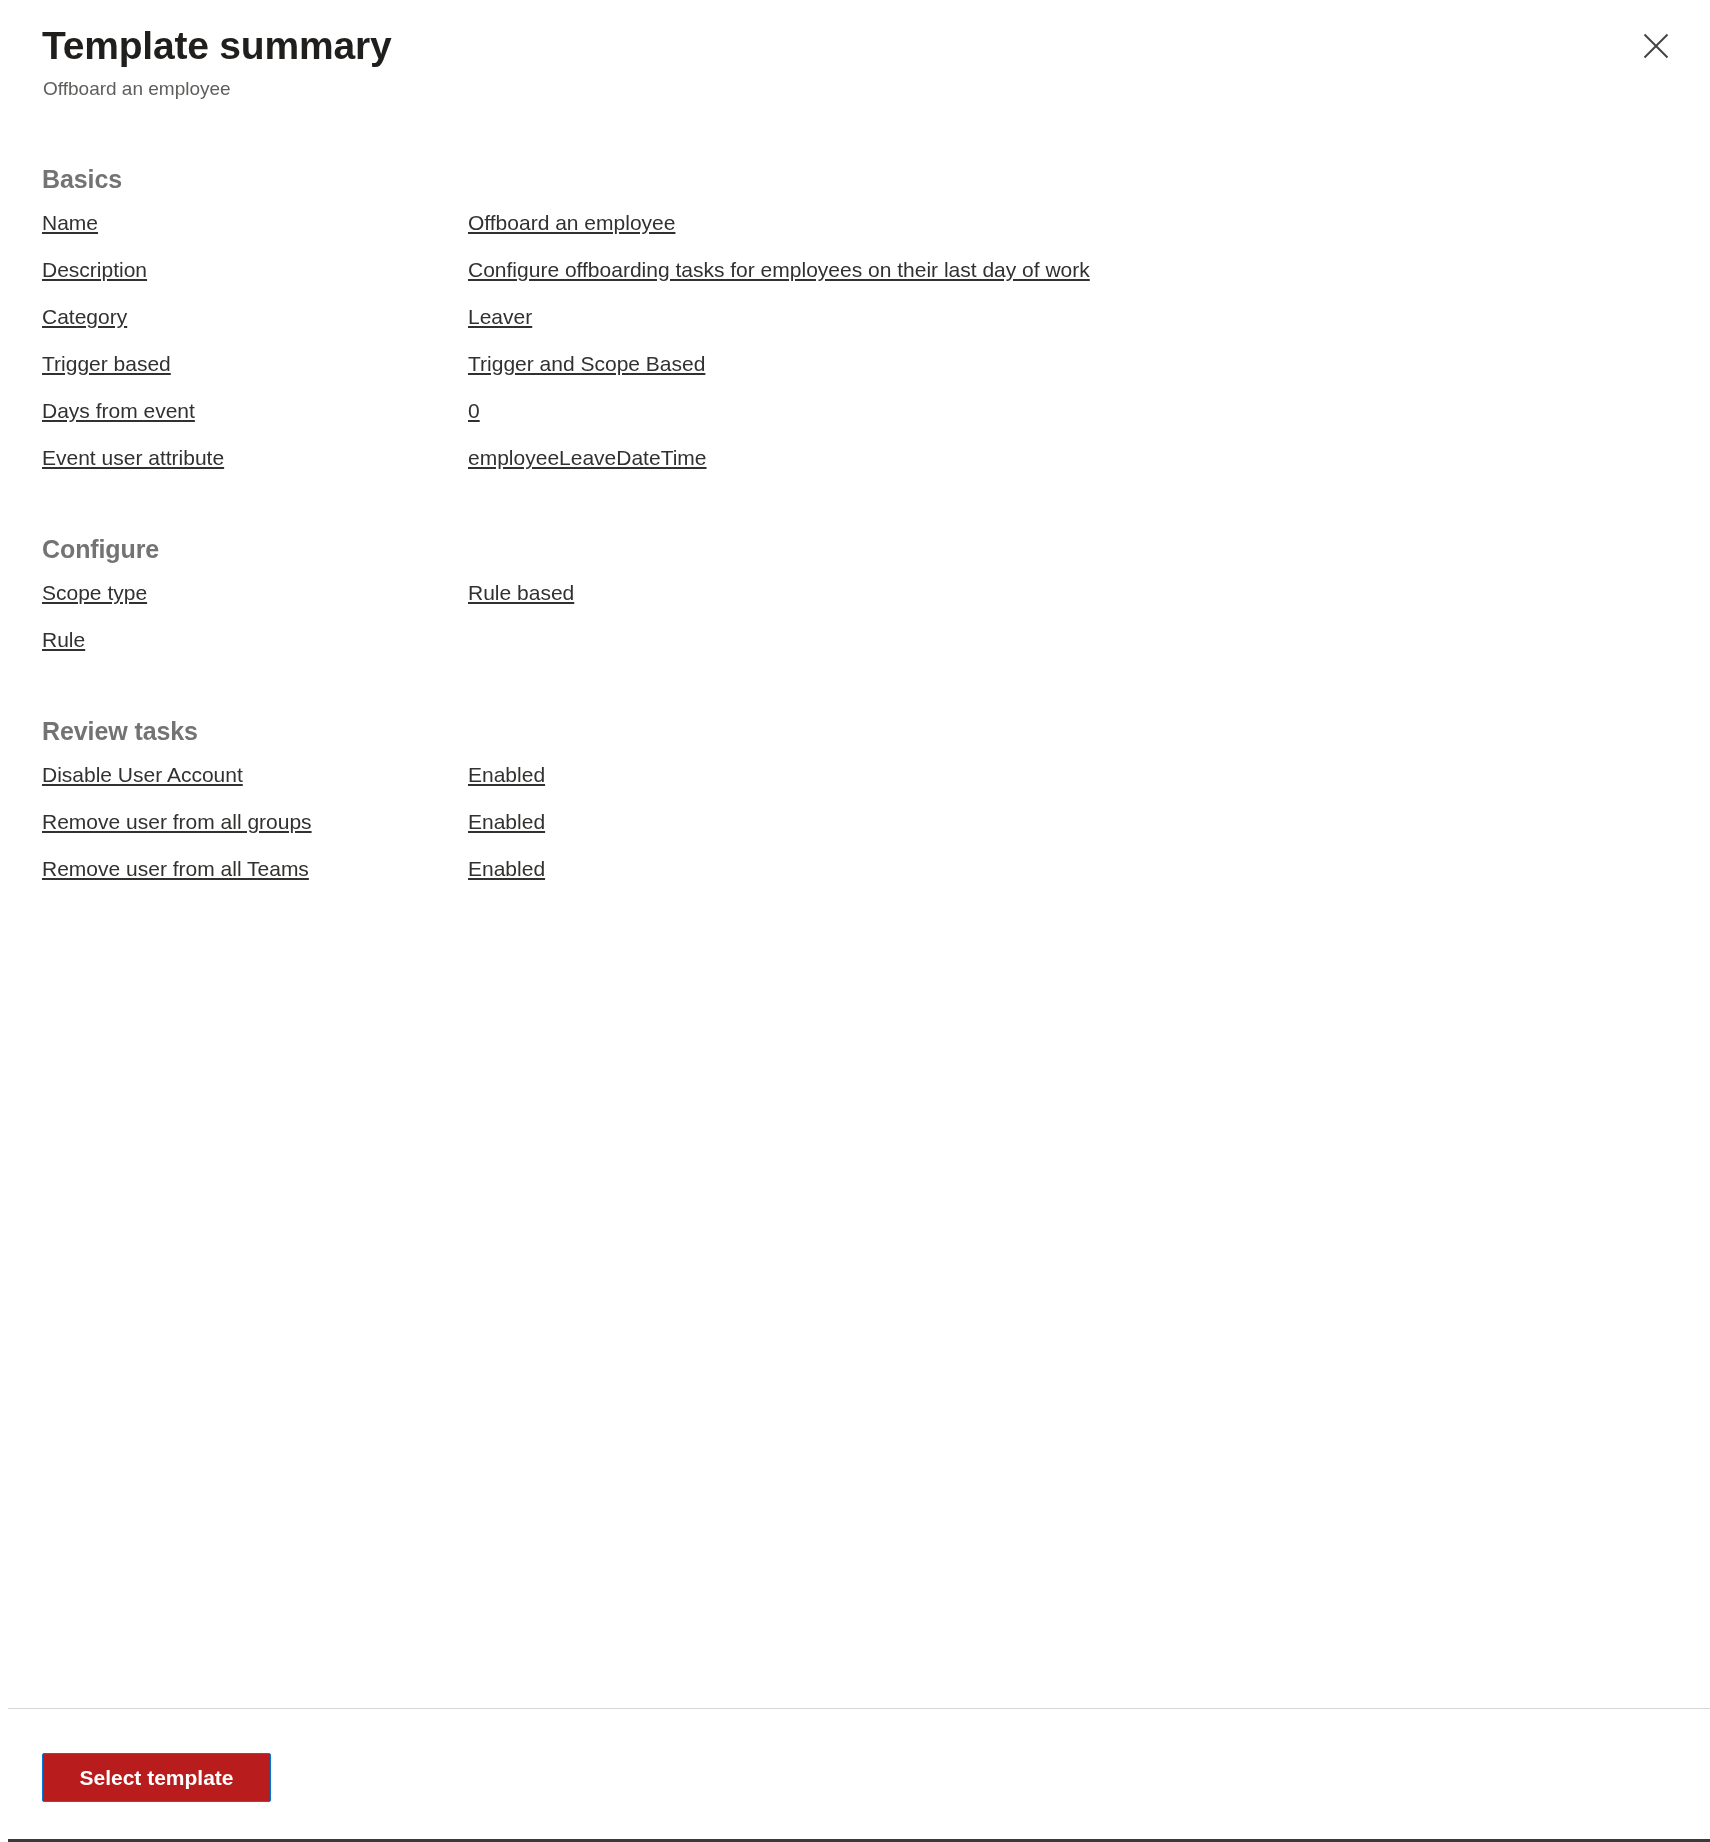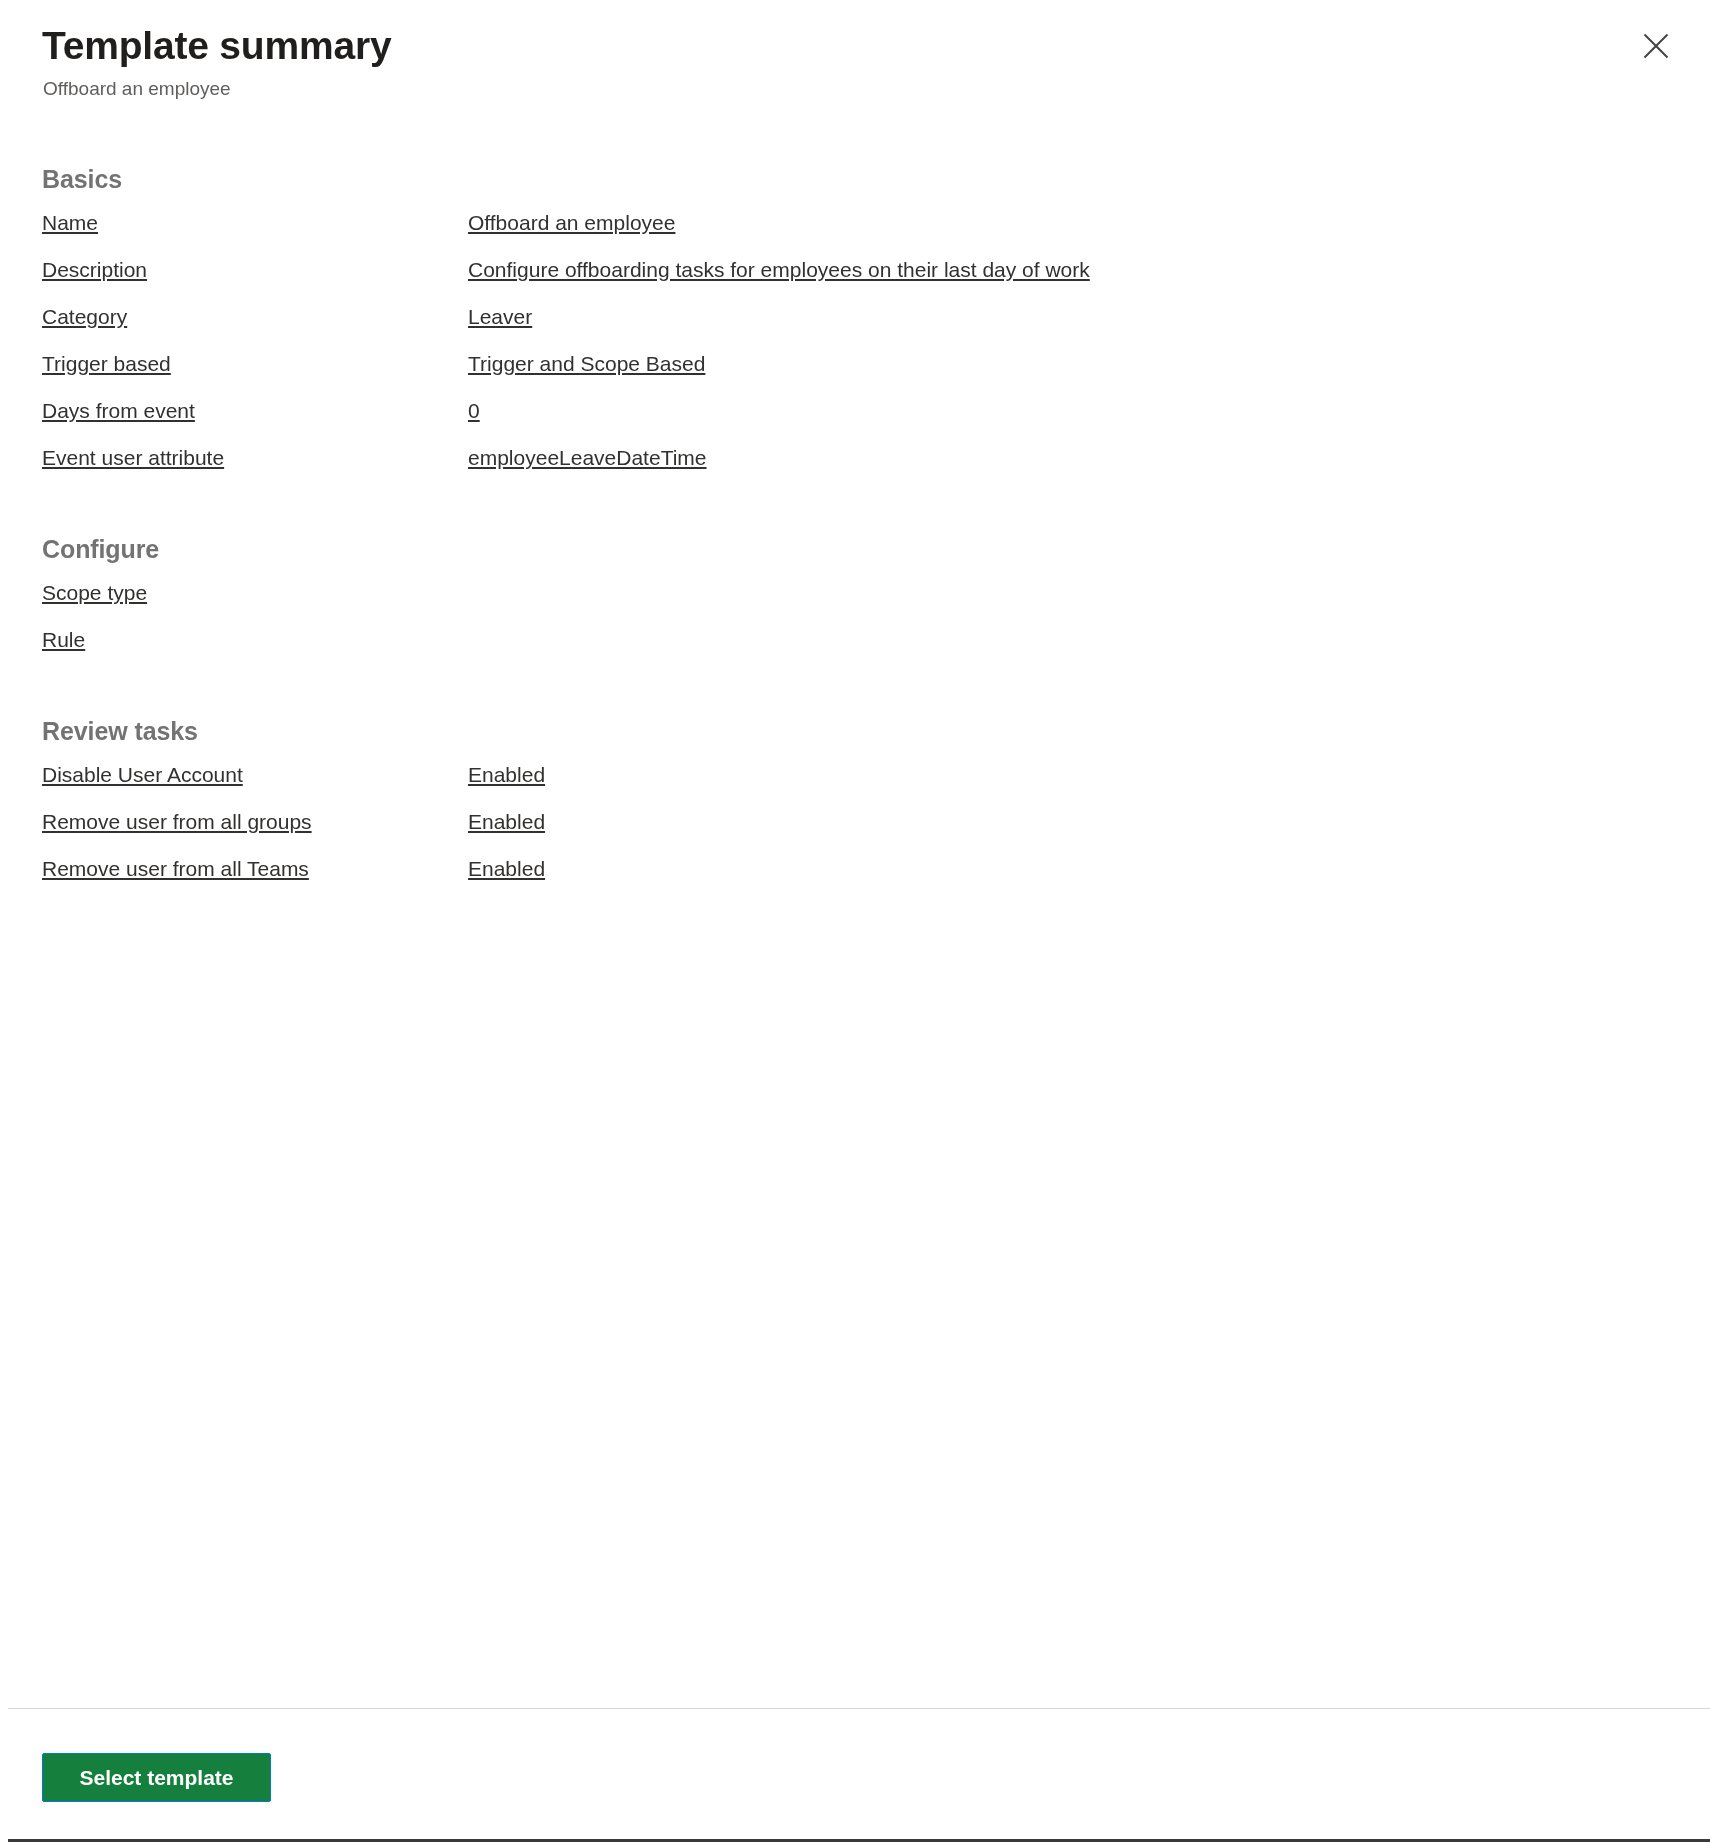--- a/index.html
+++ b/index.html
@@ -116,21 +116,21 @@
     box-sizing: border-box;
     padding: 44px 0 0 34px;
   }
   .primary-button {
     display: inline-flex;
     align-items: center;
     justify-content: center;
     min-width: 229px;
     height: 49px;
     padding: 0 22px;
-    background: #15803d;
+    background: #b91c1c;
     color: #ffffff;
     border: 1px solid #0078d4;
     border-radius: 2px;
     font-family: "Liberation Sans", sans-serif;
     font-size: 21px;
     font-weight: 700;
     line-height: 1;
     cursor: pointer;
     box-sizing: border-box;
   }
@@ -188,20 +188,21 @@
         <div class="kv-label">Event user attribute</div>
         <div class="kv-value">employeeLeaveDateTime</div>
       </div>
     </div>
 
     <div class="section">
       <h2 class="section-title">Configure</h2>
 
       <div class="kv-row">
         <div class="kv-label">Scope type</div>
+        <div class="kv-value">Rule based</div>
       </div>
 
       <div class="kv-row">
         <div class="kv-label">Rule</div>
         <div class="kv-value"></div>
       </div>
     </div>
 
     <div class="section">
       <h2 class="section-title">Review tasks</h2>

